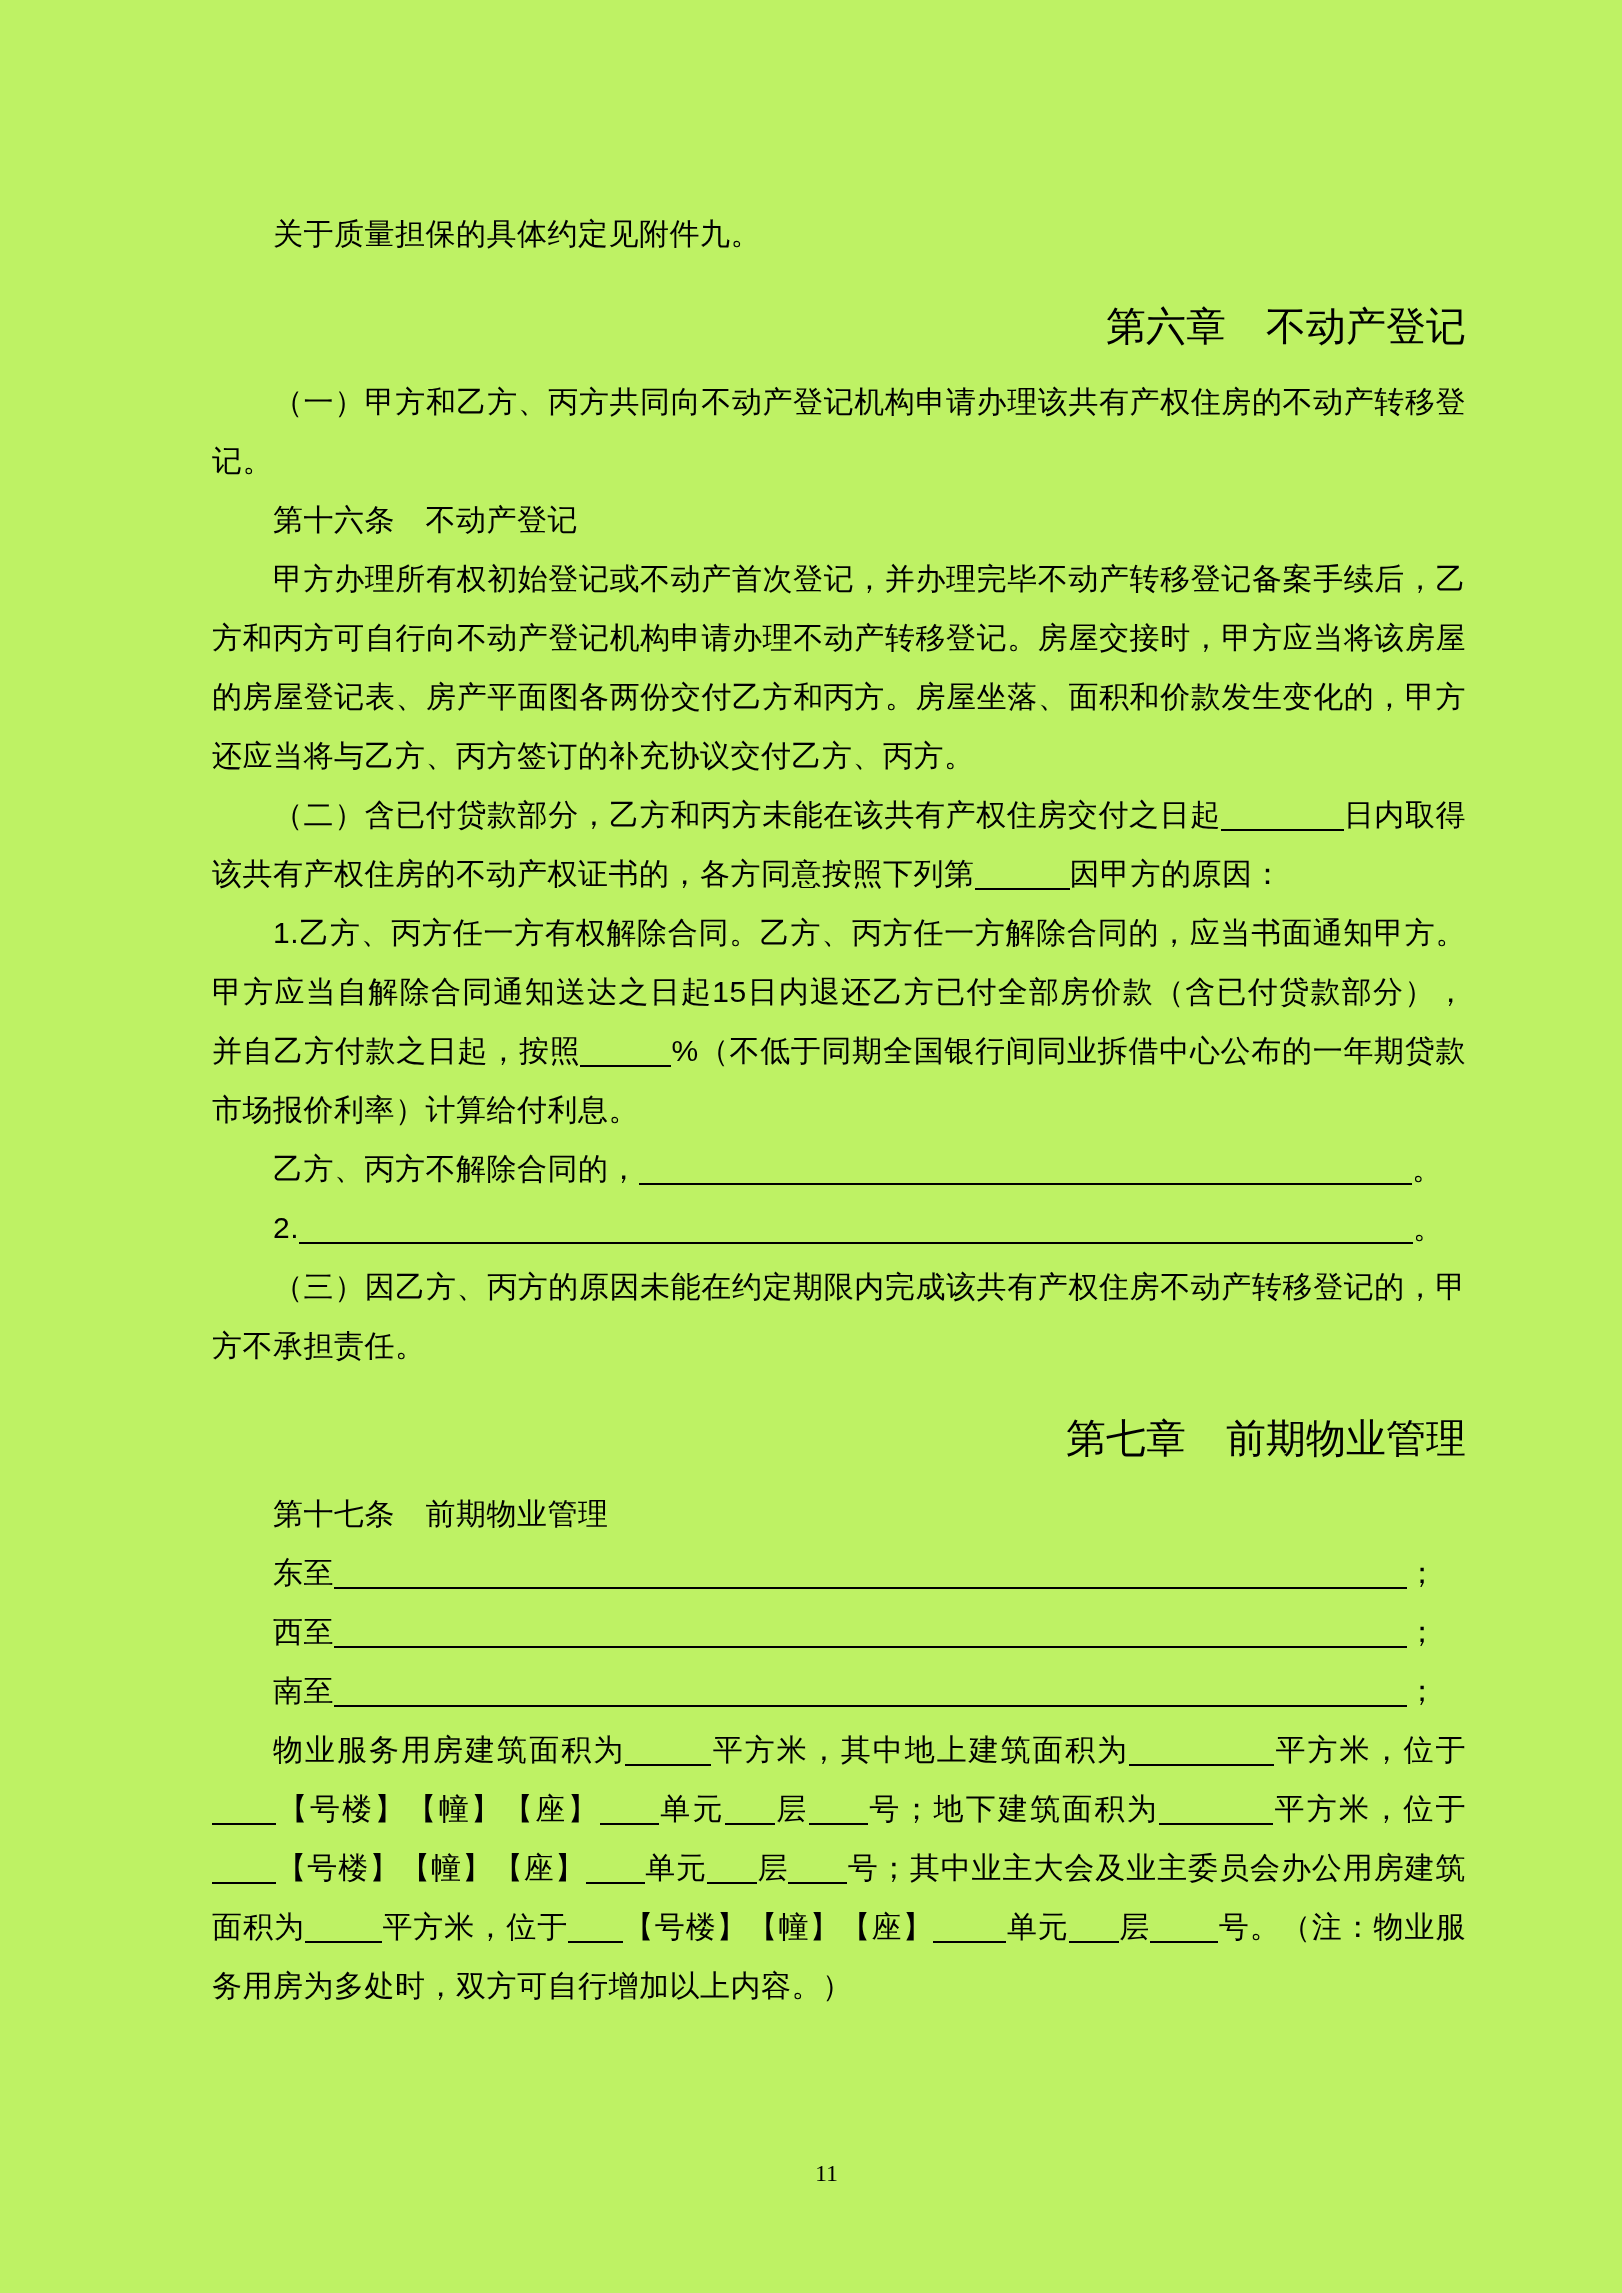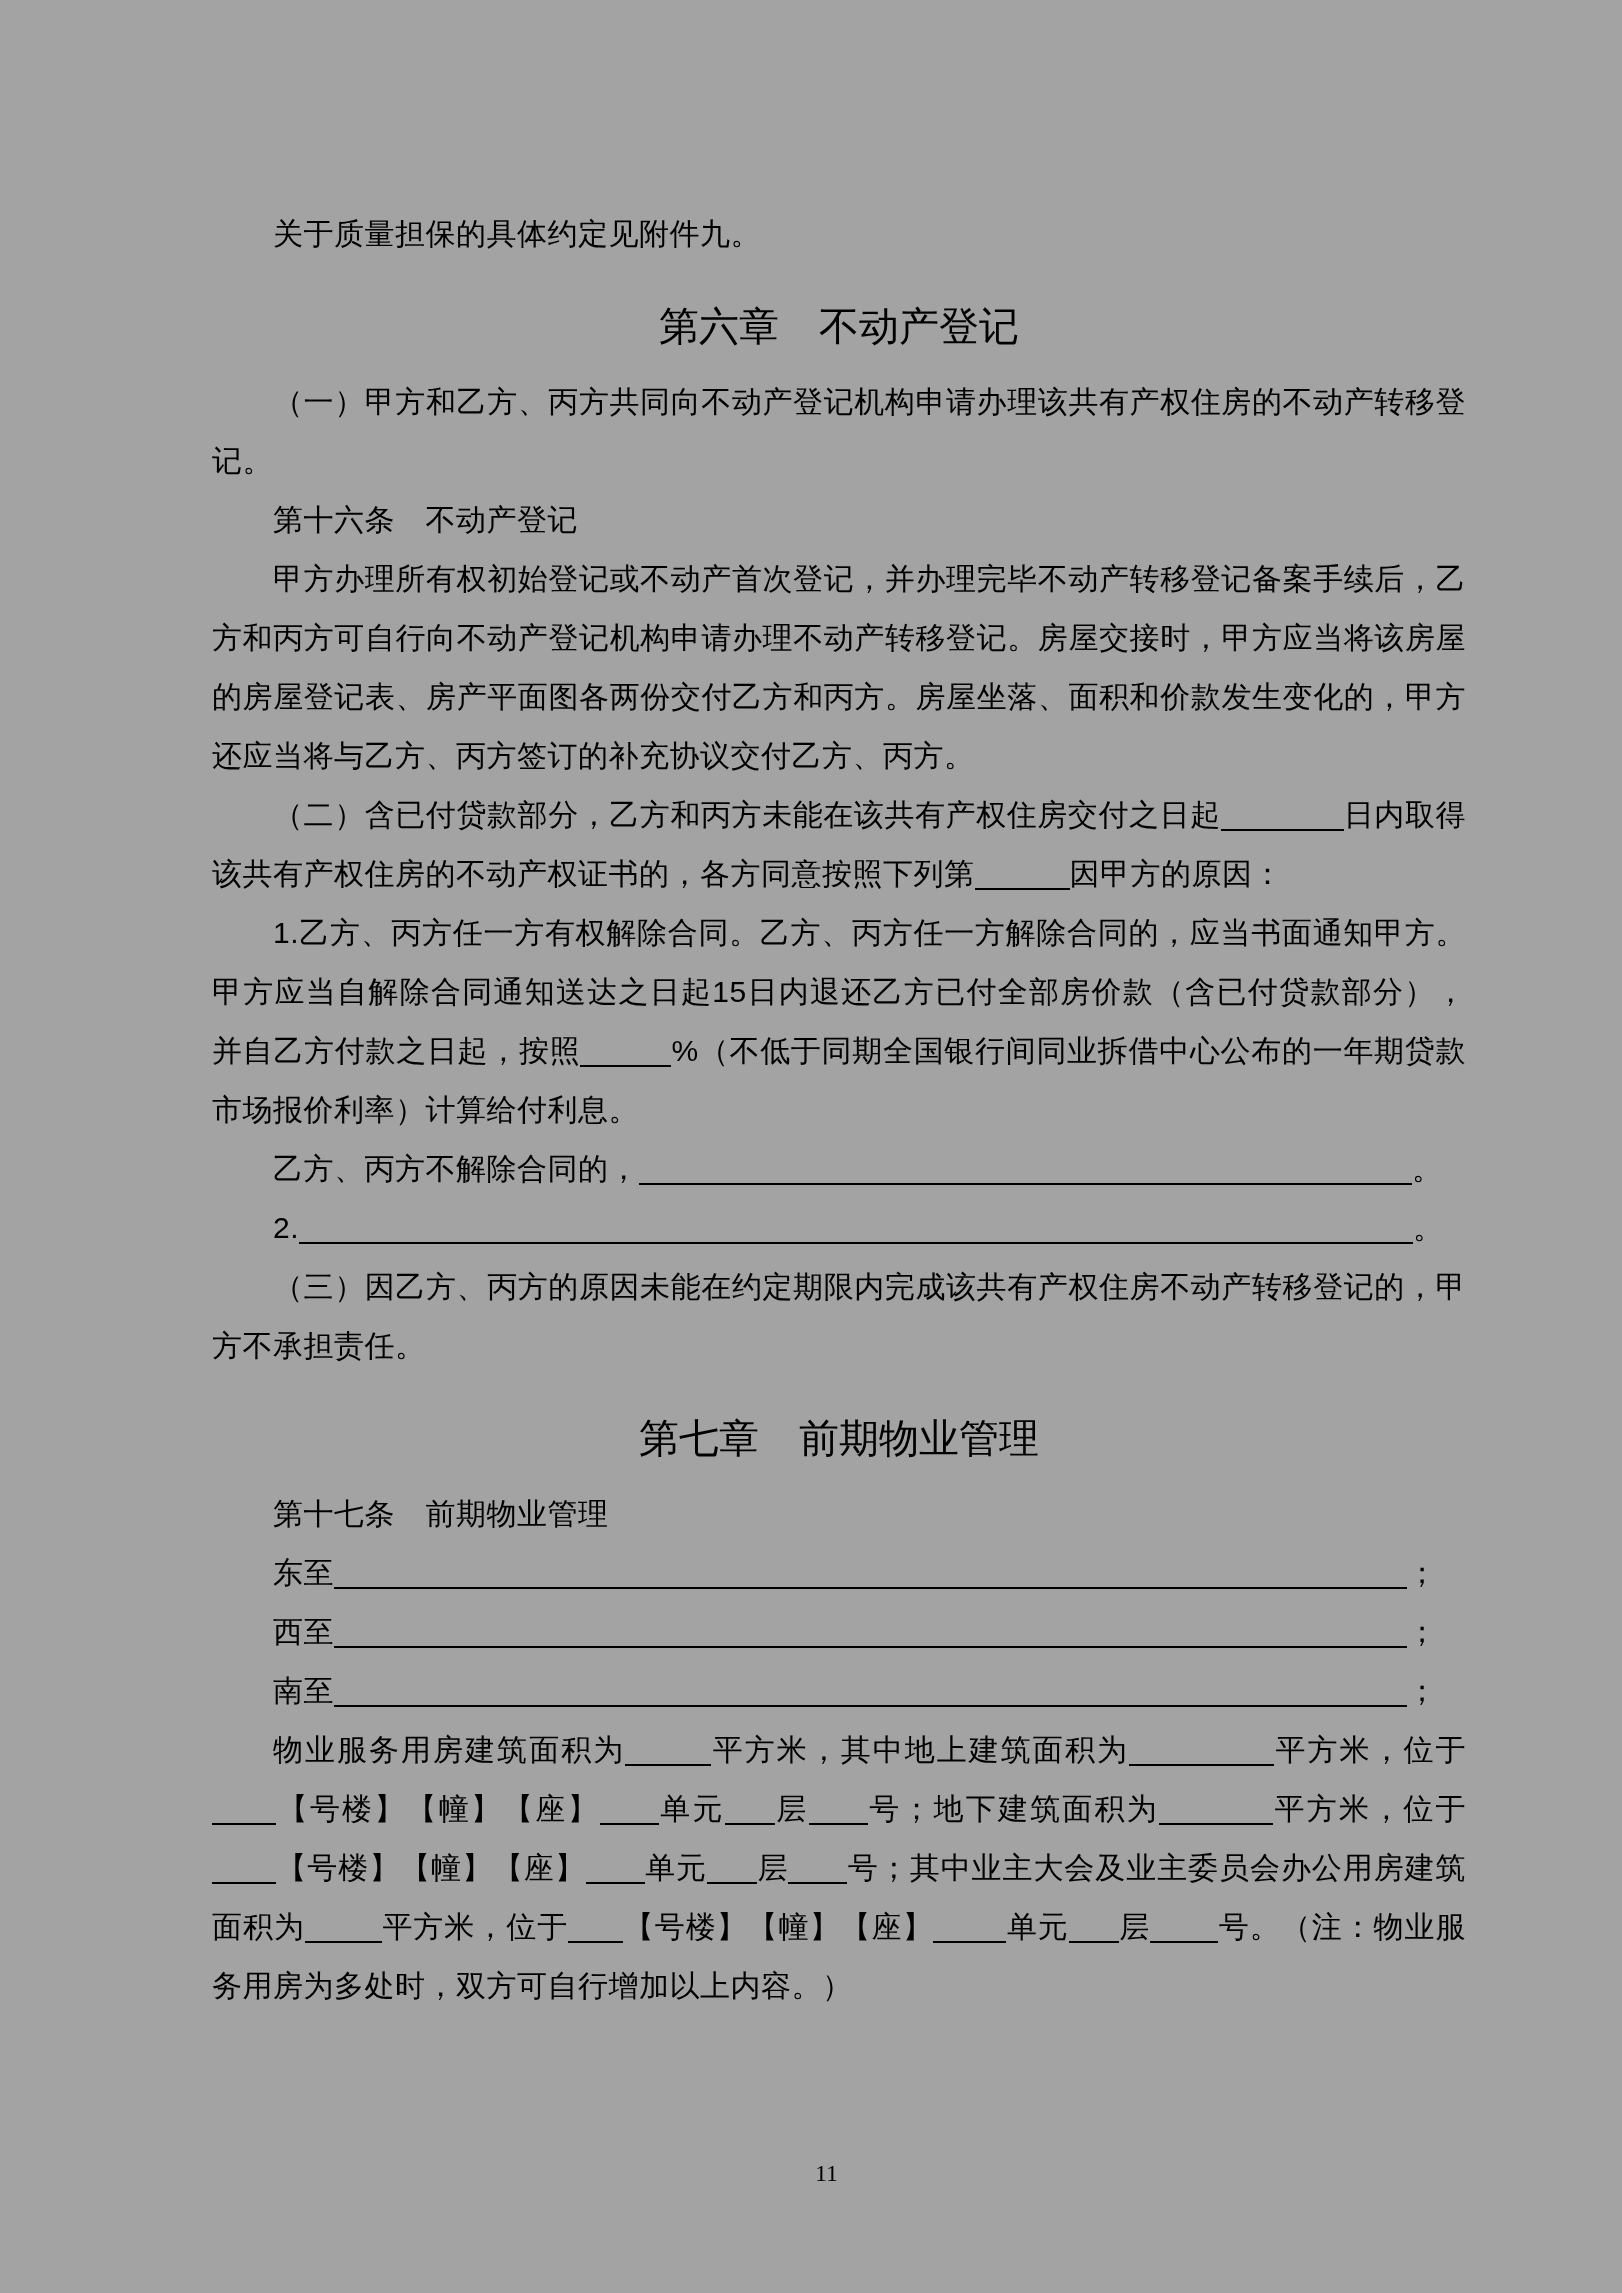--- a/index.html
+++ b/index.html
@@ -1,39 +1,39 @@
 <!DOCTYPE html>
 <html lang="zh" style="font-size:14.5px"><head>
 <meta charset="utf-8">
 <style>
   html, body { margin: 0; padding: 0; background: #ffffff; }
   .page {
     position: relative;
     width: 1623px;
     height: 2294px;
-    background: #a3a3a3;
+    background: #bef264;
     box-sizing: border-box;
     padding: 204px 157px 0 212px;
     font-family: "Liberation Sans", sans-serif;
     color: #000000;
     overflow: hidden;
   }
   .para {
     margin: 0;
     font-size: 30px;
     line-height: 59px;
     text-align: justify;
     text-indent: 61px;
     letter-spacing: 0.5px;
   }
   .chapter-heading {
     font-size: 40px;
     line-height: 73px;
     margin: 27px 0 9px 0;
-    text-align: center;
+    text-align: right;
     font-weight: 400;
   }
   .blank {
     display: inline-block;
     height: 3.6px;
     border-bottom: 2.7px solid #000000;
     vertical-align: -5.5px;
   }
   .footer {
     position: absolute;

